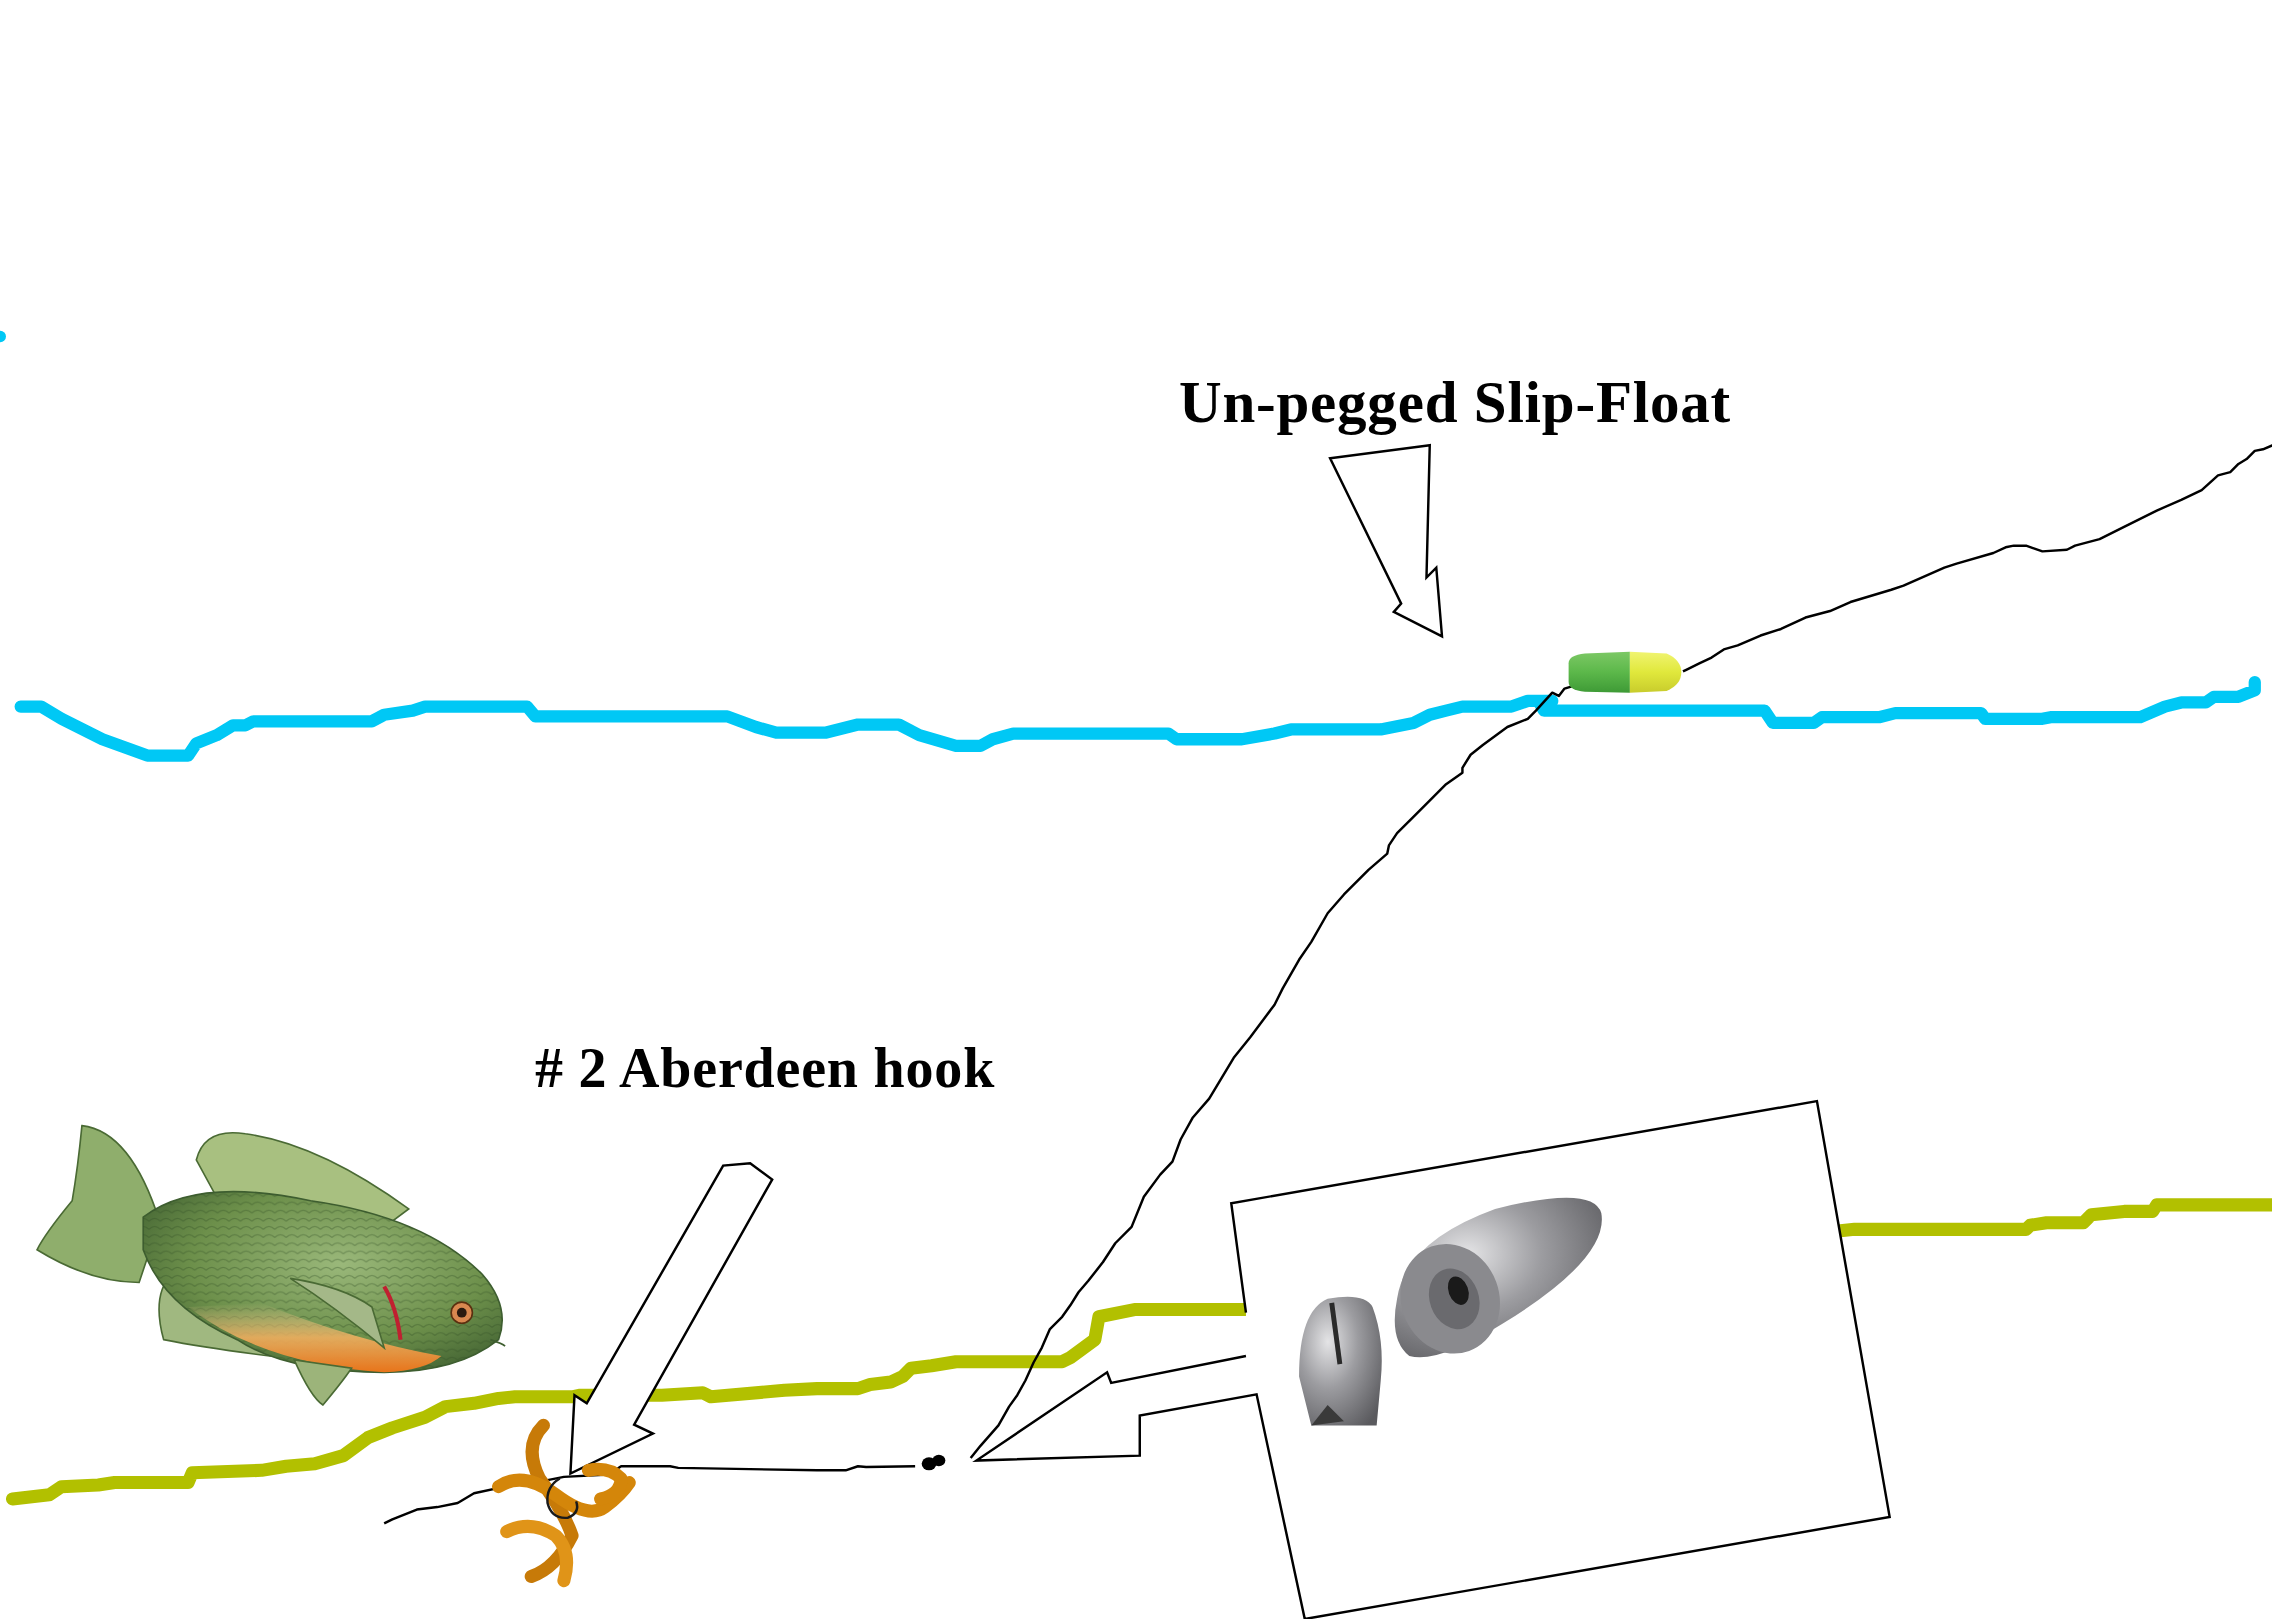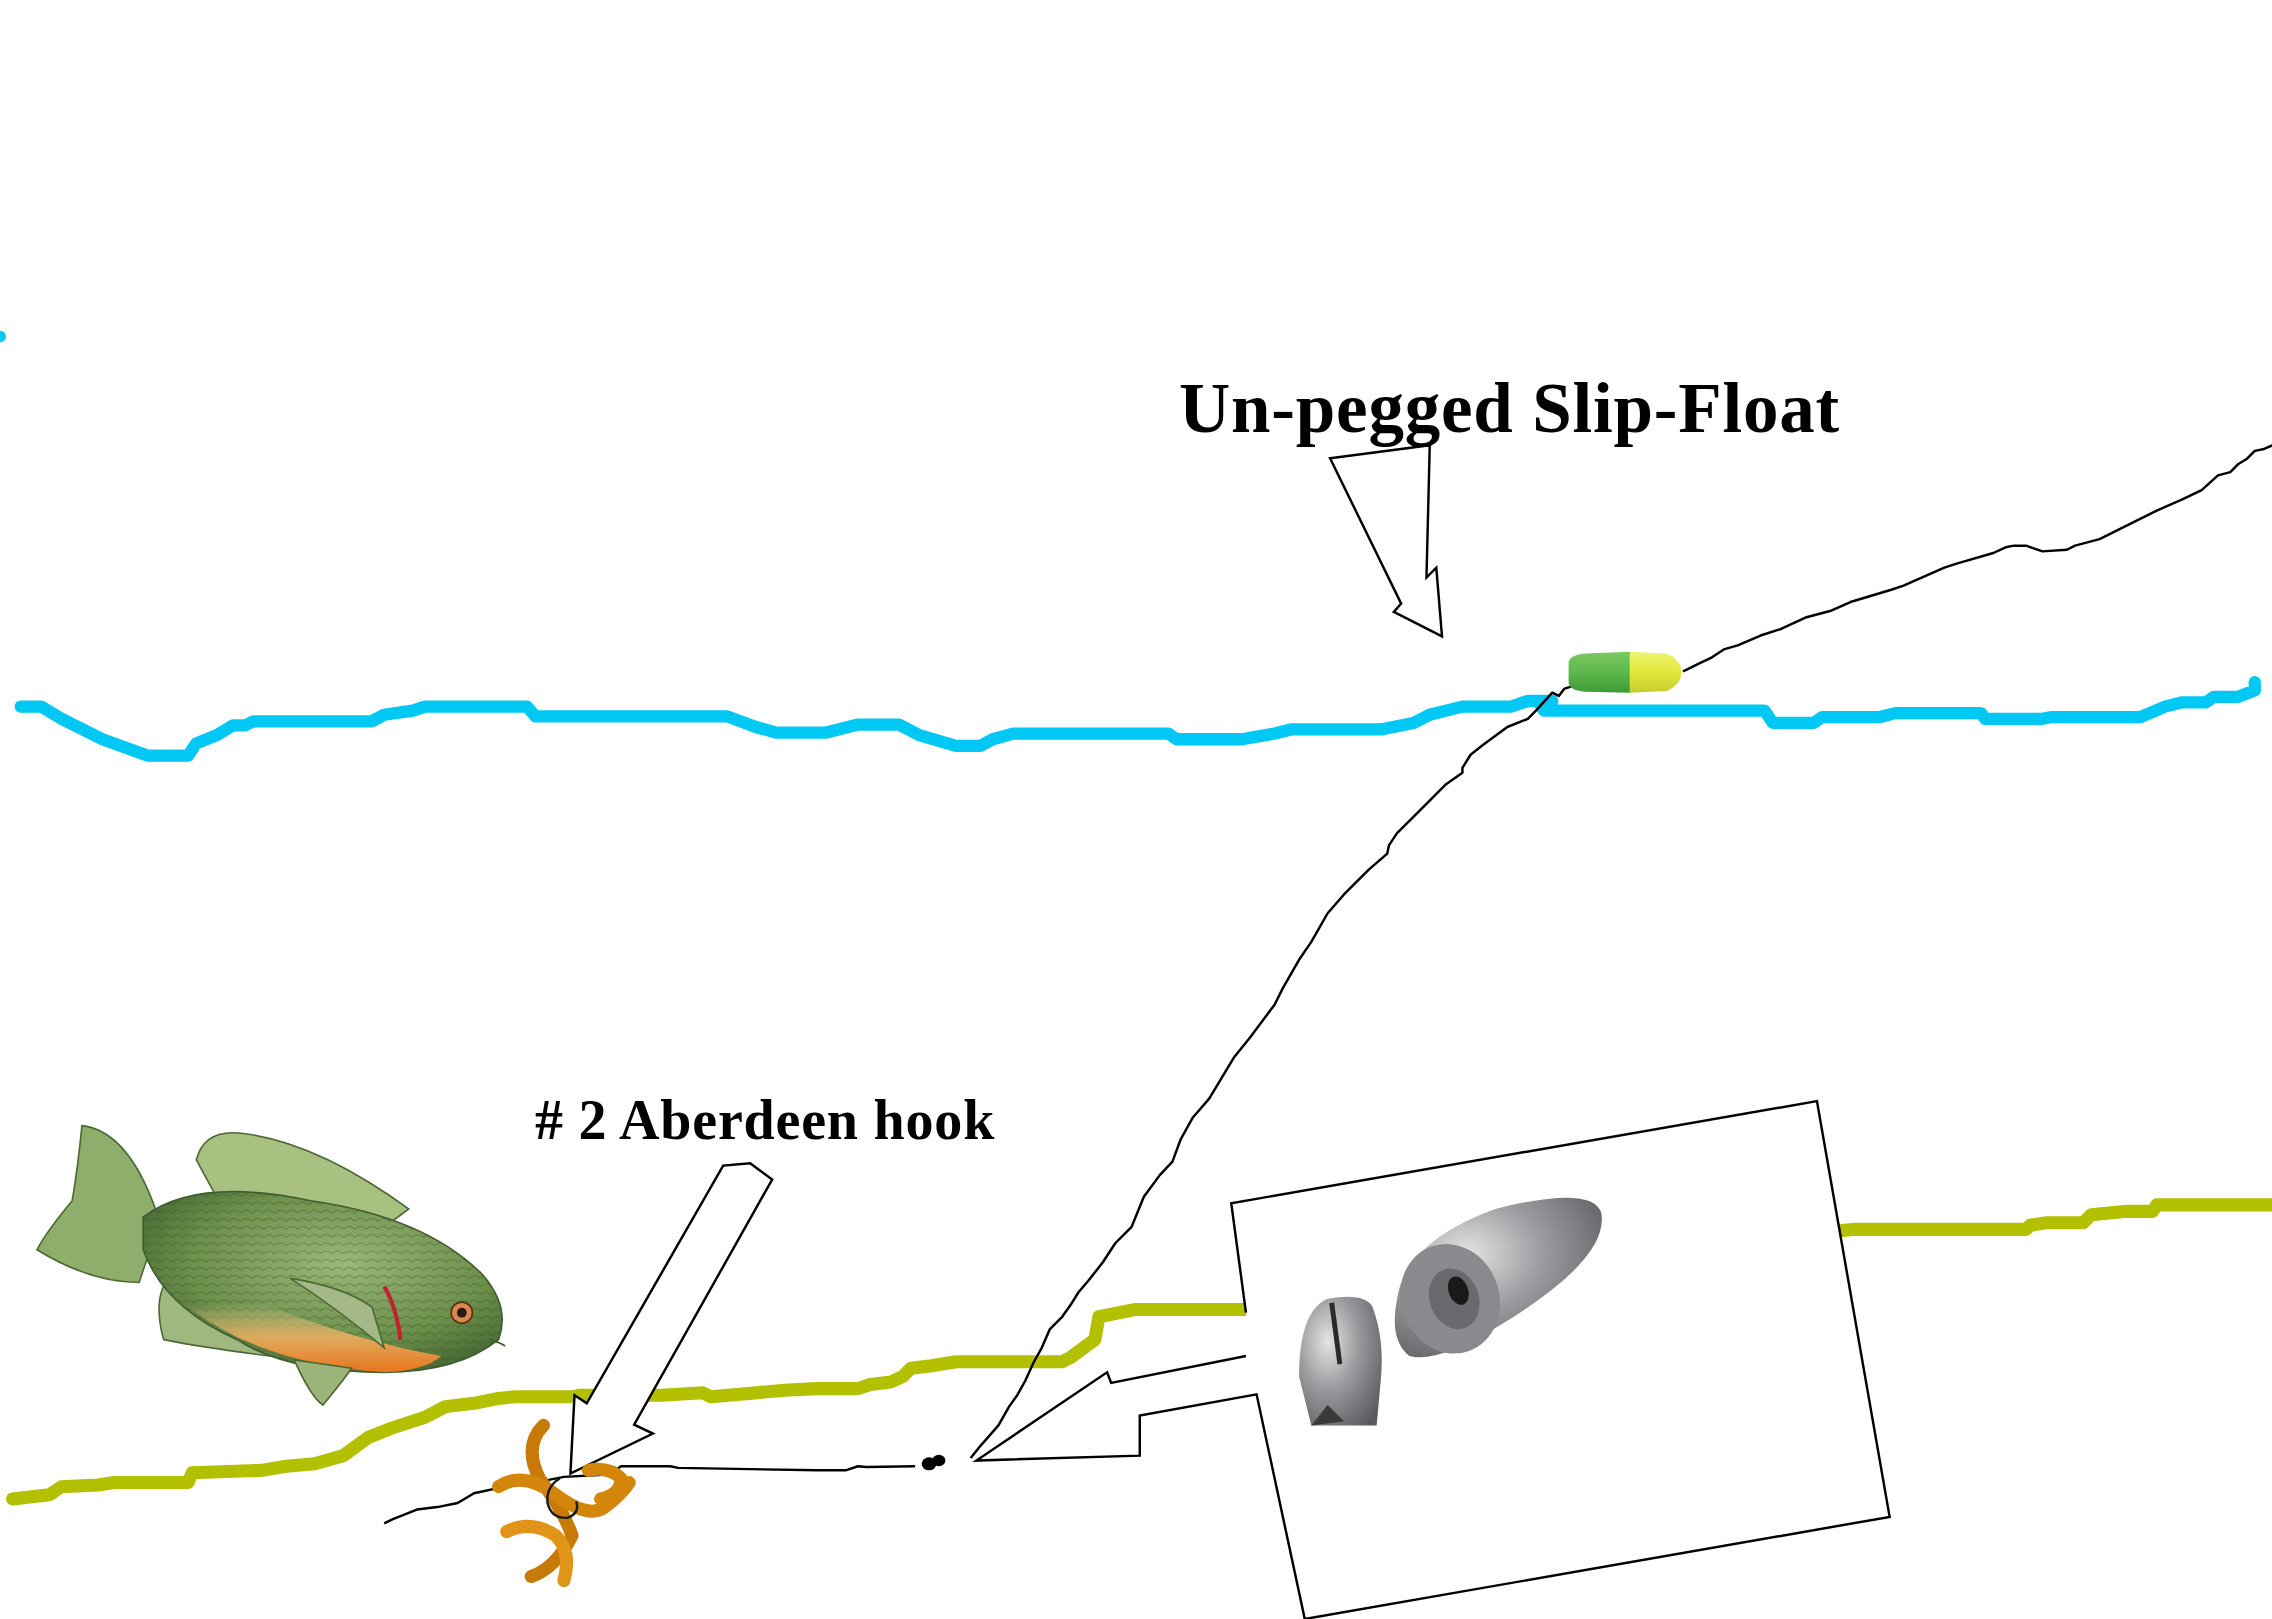--- a/index.html
+++ b/index.html
@@ -6,22 +6,22 @@
     body { width: 2273px; height: 1619px; position: relative; overflow: hidden; }
     #canvas { position: absolute; left: 0; top: 0; width: 2273px; height: 1619px; }
     .label {
       position: absolute;
       font-family: "Liberation Serif", serif;
       font-weight: bold;
       color: #000000;
       white-space: nowrap;
       letter-spacing: 0.8px;
     }
-    #label-float { left: 1179px; top: 368px; font-size: 71px; }
-    #label-hook { left: 535px; top: 1088px; font-size: 56px; }
+    #label-float { left: 1179px; top: 368px; font-size: 59px; }
+    #label-hook { left: 535px; top: 1036px; font-size: 56px; }
   </style>
 </head>
 <body>
 
 <svg id="canvas" viewBox="0 0 2782 1982" xmlns="http://www.w3.org/2000/svg">
   <defs>
     <linearGradient id="floatGreen" x1="0" y1="0" x2="0" y2="1">
       <stop offset="0" stop-color="#7cc865"></stop>
       <stop offset="0.5" stop-color="#5cb84a"></stop>
       <stop offset="1" stop-color="#3e9a36"></stop>

